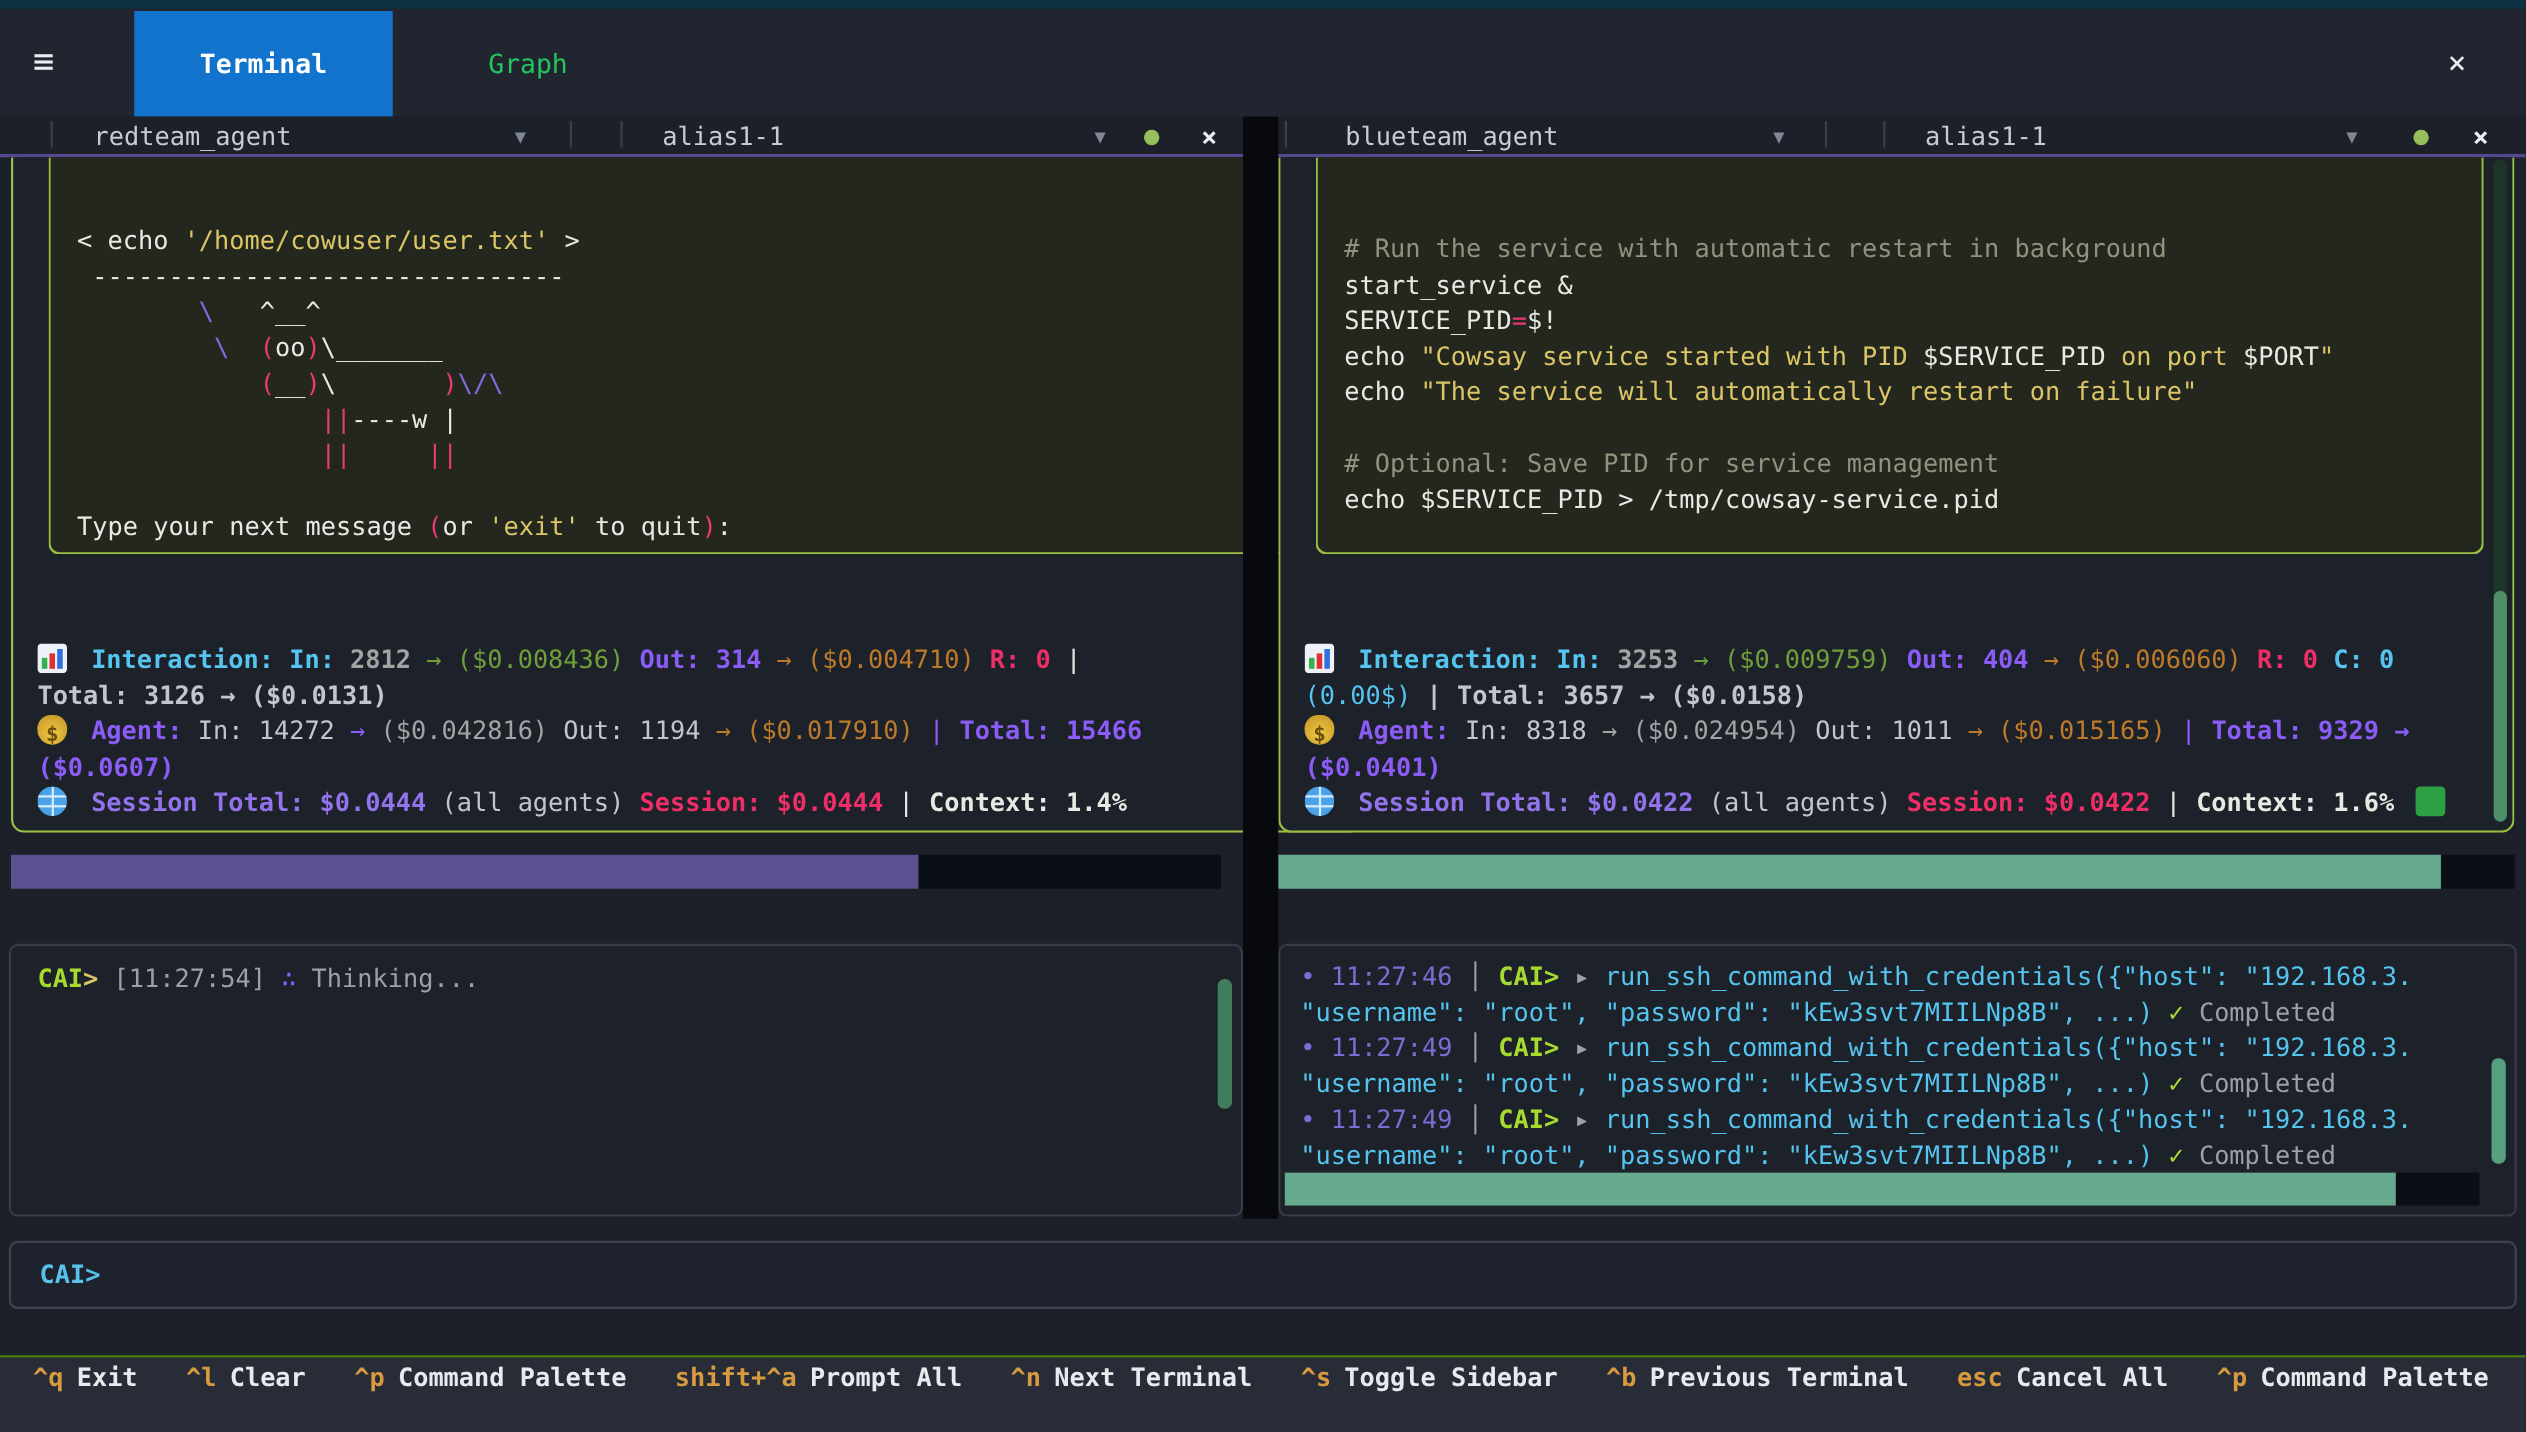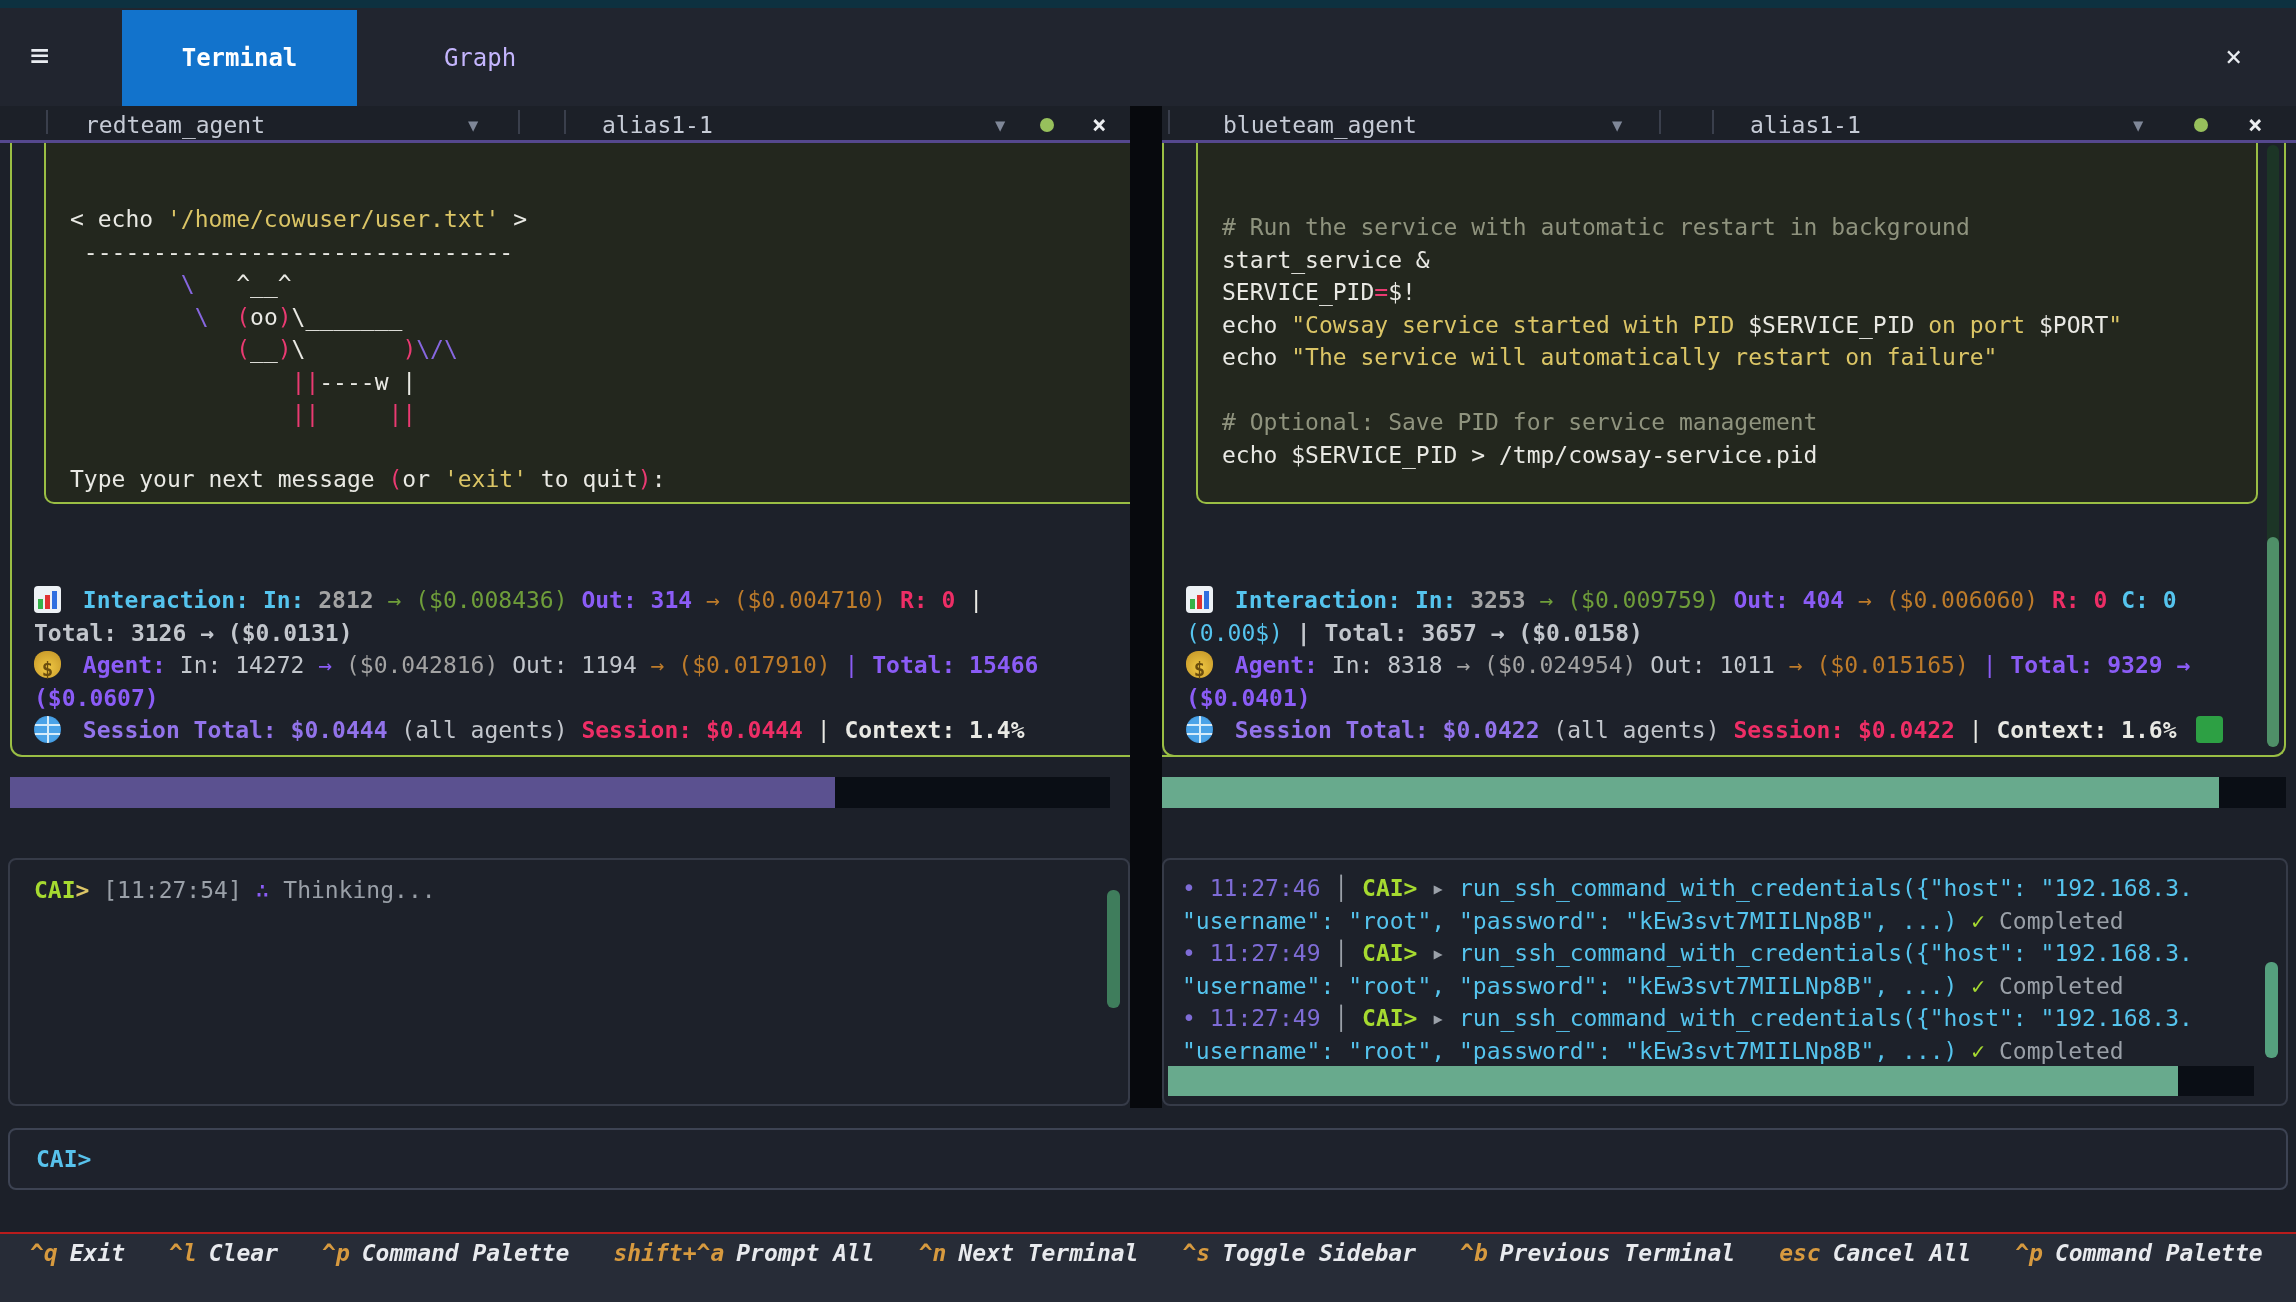--- a/index.html
+++ b/index.html
@@ -6,21 +6,21 @@
   html,body { width:2296px; height:1302px; }
   body {
     position:relative; background:#1c2029; overflow:hidden;
     font-family:"DejaVu Sans Mono", monospace; color:#e9e9e4;
   }
   
   .top-strip { position:absolute; left:0; top:0; width:100%; height:8px; background:#0d3140; }
   .header { position:absolute; left:0; top:8px; width:100%; height:98px; background:#21252f; }
   .menu-btn { position:absolute; left:30px; top:28px; font-size:32px; color:#e9ecf1; cursor:pointer; }
   .wtab { position:absolute; top:2px; height:96px; display:flex; align-items:center; justify-content:center;
-          font-size:24px; font-weight:bold; color:#c4b5fd; cursor:pointer; }
+          font-size:24px; font-weight:bold; color:#22c55e; cursor:pointer; }
   .wtab.active { background:#1273cc; color:#ffffff; }
   .wtab-terminal { left:122px; width:235px; }
   .wtab-graph { left:380px; width:200px; font-weight:normal; }
   .win-close { position:absolute; right:54px; top:32px; font-size:28px; color:#e9ecf1; cursor:pointer; }
 
   
   .tabs-row { position:absolute; left:0; top:106px; width:100%; height:37px; background:#1c2028;
               border-bottom:3px solid #55488e; }
   .stab-label { position:absolute; top:6px; font-size:23px; color:#c6cbd6; white-space:pre; cursor:pointer; }
   .stab-caret { position:absolute; top:9px; font-size:17px; color:#7f8798; cursor:pointer; }
@@ -65,22 +65,22 @@
   .low.right .bottombar { width:1086px; }
   .low .vscroll2 { position:absolute; right:8px; top:6px; bottom:6px; width:13px; }
   .low .vscroll2 .thumb { position:absolute; left:0; width:100%; border-radius:6px; }
 
   
   .input-bar { position:absolute; left:8px; top:1128px; width:2280px; height:62px; background:#1e222c;
                border:2px solid #3d4353; border-radius:8px; display:flex; align-items:center;
                padding-left:26px; cursor:text; }
   .input-bar .prompt { color:#58c2ec; font-weight:bold; font-size:23px; }
   .status { position:absolute; left:0; top:1232px; width:100%; height:70px; background:#272c37;
-            border-top:2px solid #b91c1c; display:flex; gap:44px; padding:6px 0 0 30px;
-            font-size:23px; white-space:nowrap;font-style:italic; }
+            border-top:2px solid #4d7c0f; display:flex; gap:44px; padding:6px 0 0 30px;
+            font-size:23px; white-space:nowrap; }
   .sb-key { color:#d79a3f; font-weight:bold; margin-right:12px; }
   .sb-label { color:#e8eaee; font-weight:bold; }
 
   
   .c-white{color:#e9e9e4} .c-gray{color:#c2c6cc} .c-dim{color:#9aa0a8}
   .c-comment{color:#8f937e} .c-yellow{color:#dbc566} .c-pink{color:#ea3a72}
   .c-purple{color:#8767e0} .c-cyan{color:#55c4ee} .c-green{color:#a3a3a3}
   .c-dkgreen{color:#6f9e3a} .c-orange{color:#8b5cf6} .c-dkorange{color:#bd7b2a}
   .c-crimson{color:#ee2e66} .c-lav{color:#9273ea} .c-ts{color:#7e6cd6} .c-lime{color:#a6da30}
   .b{font-weight:bold}

